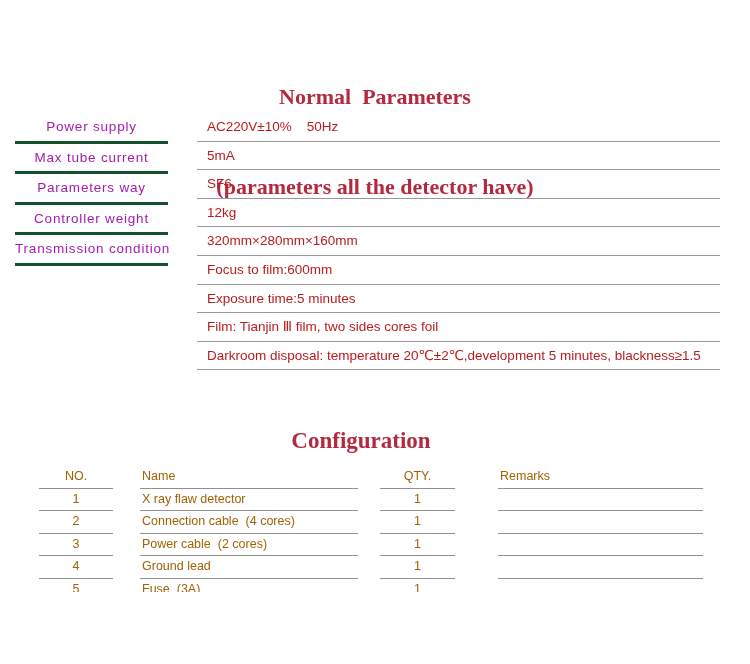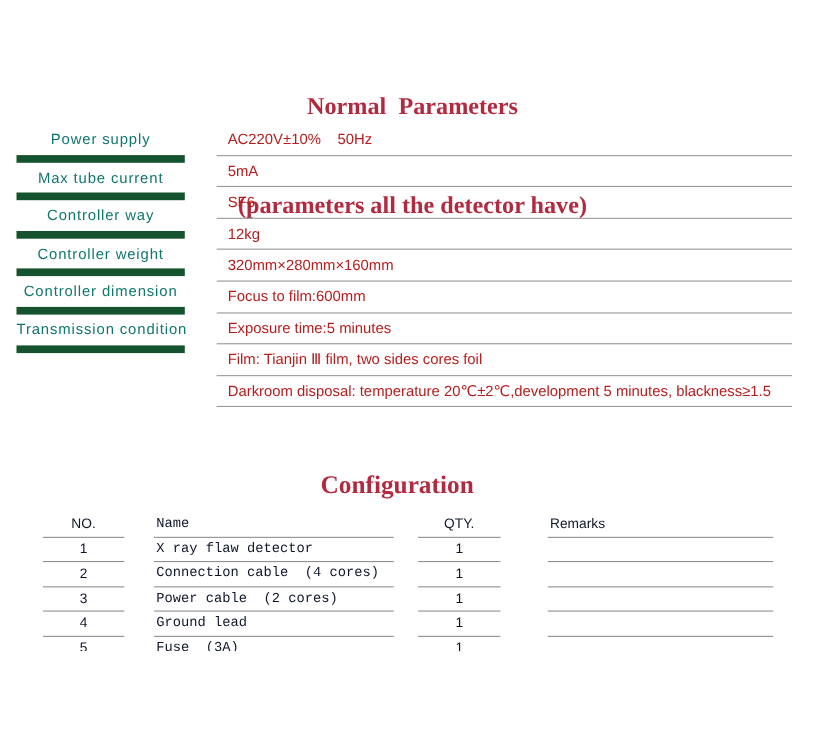--- a/index.html
+++ b/index.html
@@ -26,69 +26,68 @@
     text-align:center;
     font-family:"Liberation Serif","DejaVu Serif",serif;
     font-weight:bold;
     color:#b3293f;
     font-size:23px;line-height:28px;margin-top:24px;
   }
   
   .param-labels{position:absolute;left:15px;top:113px;width:153px;}
   .plabel{
     height:27.6px;line-height:27.6px;
-    border-bottom:7px solid #14532d;
+    border-bottom:3px solid #14532d;
     text-align:center;
     font-size:13.5px;
     letter-spacing:0.8px;
-    color:#0f766e;
+    color:#a21caf;
     white-space:nowrap;
   }
   .param-values{position:absolute;left:197px;top:113px;width:523px;}
   .pvalue{
     height:27.6px;line-height:27.6px;
     border-bottom:1px solid #989898;
     padding-left:10px;
     font-size:13.5px;
     color:#b91c1c;
     white-space:pre;
   }
   
   .cfg-col{position:absolute;top:466px;}
   .cfg-col-no{left:39px;width:74px;}
-  .cfg-col-name{left:140px;width:218px;font-family:Liberation Mono, monospace;}
+  .cfg-col-name{left:140px;width:218px;}
   .cfg-col-qty{left:380px;width:75px;}
   .cfg-col-remarks{left:498px;width:205px;}
   .cfg-cell{
     height:21.5px;line-height:21.5px;
     border-bottom:1px solid #909090;
     font-size:12.5px;
-    color:#0f172a;
+    color:#a16207;
     white-space:pre;
     overflow:visible;
   }
   .cfg-center{text-align:center;}
   .cfg-left{text-align:left;padding-left:2px;}
 </style>
 </head>
 <body>
 
 <div class="page">
 
   <div class="main-title">
     <div>Normal  Parameters</div>
     <div>(parameters all the detector have)</div>
   </div>
 
   <div class="param-labels">
     <div class="plabel">Power supply</div>
     <div class="plabel">Max tube current</div>
-    <div class="plabel">Controller way</div>
+    <div class="plabel">Parameters way</div>
     <div class="plabel">Controller weight</div>
-    <div class="plabel">Controller dimension</div>
     <div class="plabel">Transmission condition</div>
   </div>
 
   <div class="param-values">
     <div class="pvalue">AC220V±10%    50Hz</div>
     <div class="pvalue">5mA</div>
     <div class="pvalue">SF6</div>
     <div class="pvalue">12kg</div>
     <div class="pvalue">320mm×280mm×160mm</div>
     <div class="pvalue">Focus to film:600mm</div>

